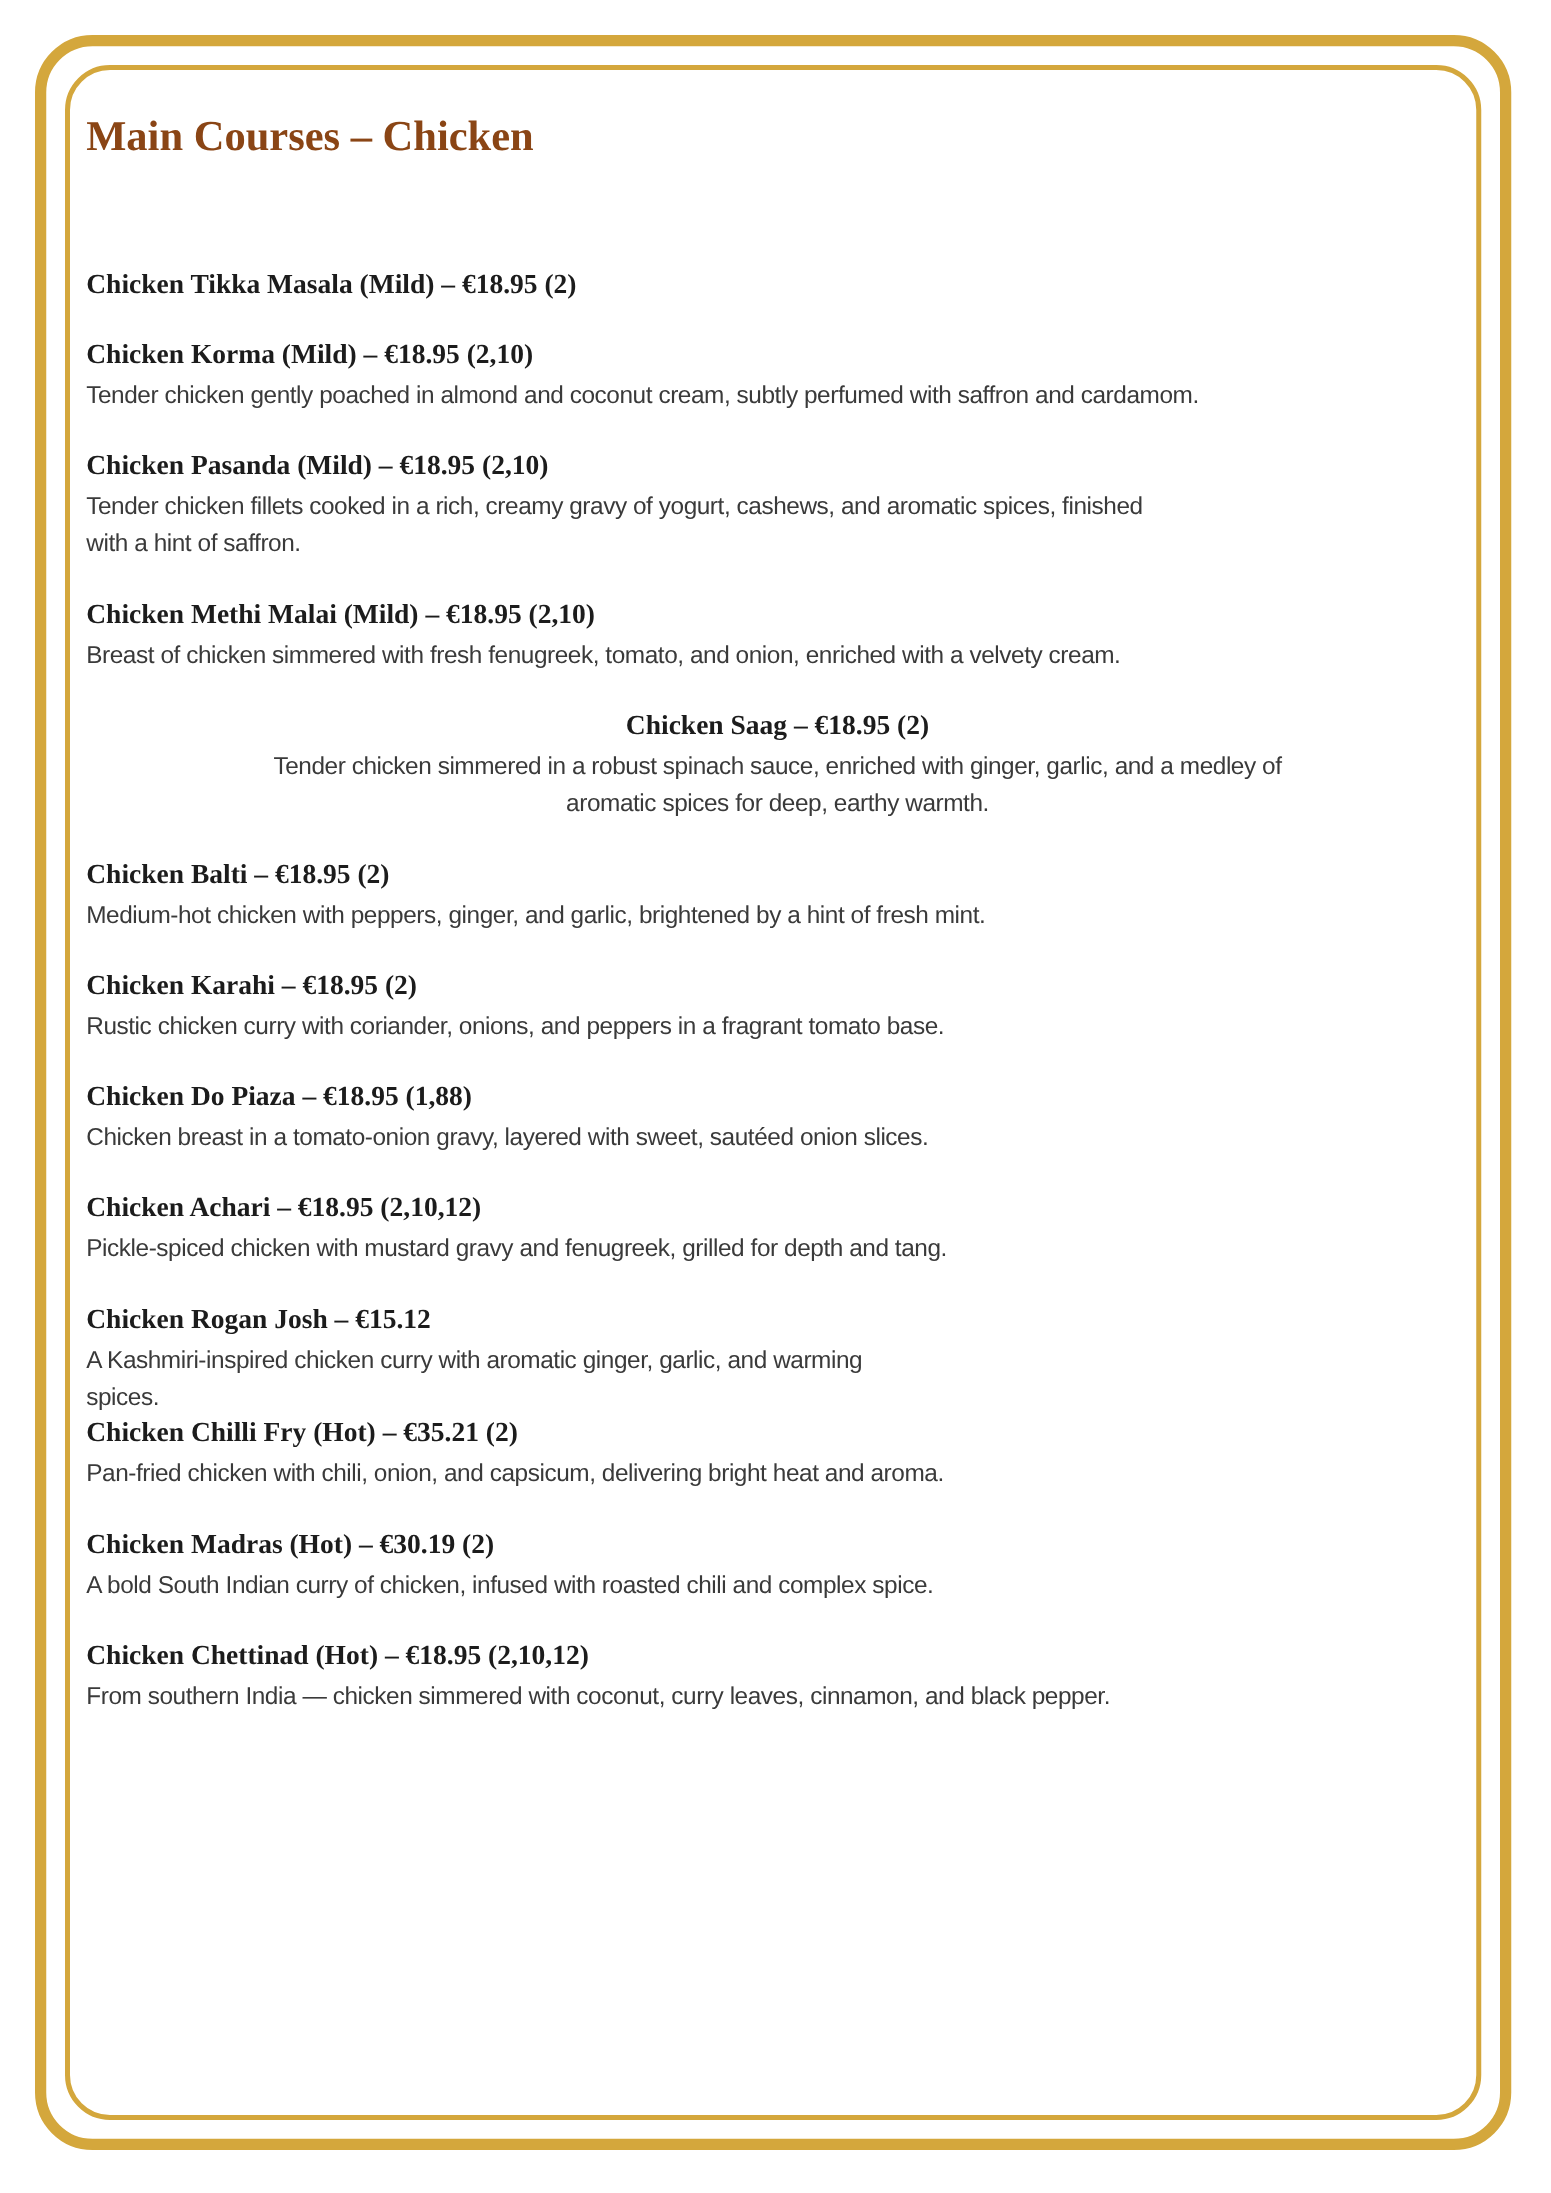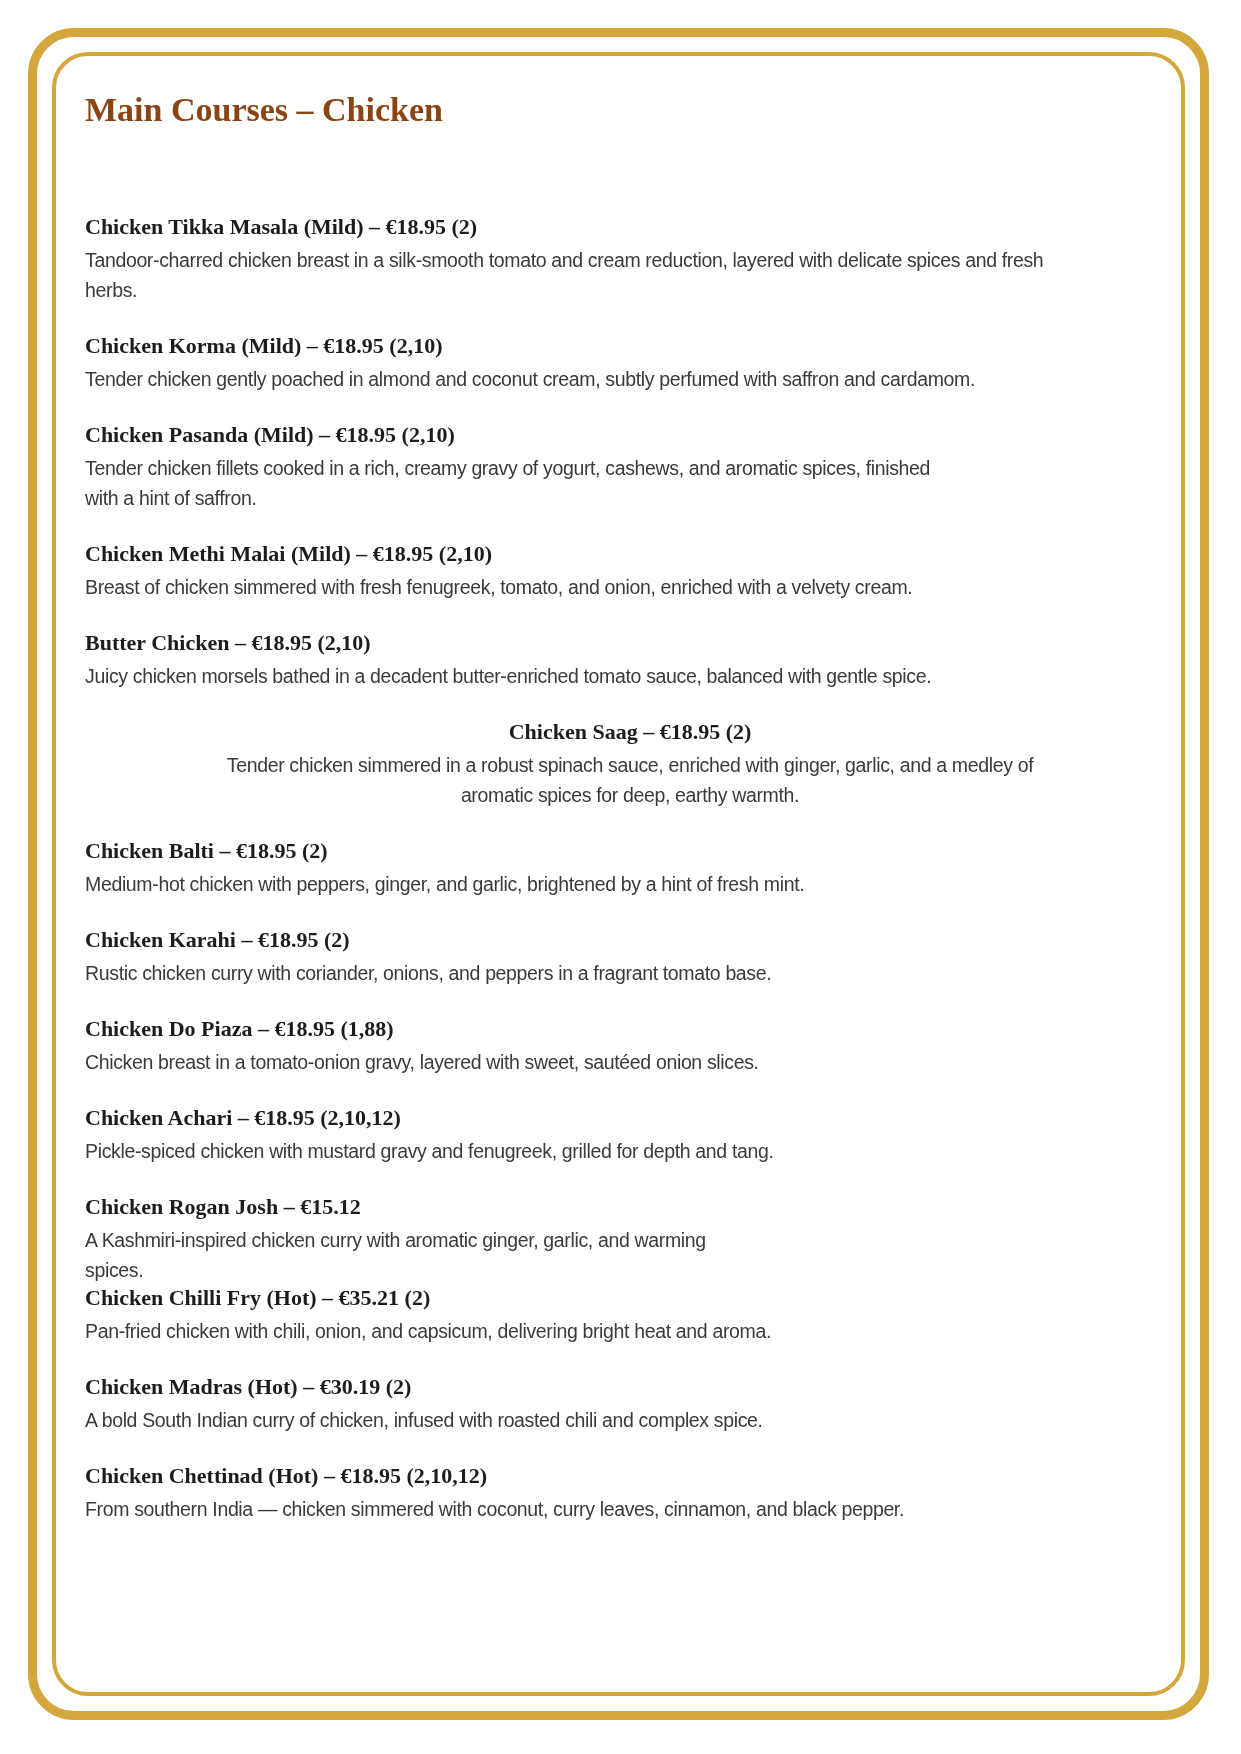--- a/index.html
+++ b/index.html
@@ -17,21 +17,21 @@
     border: 9px solid #D4A73C; border-radius: 46px;
     pointer-events: none;
   }
   .frame-inner {
     position: absolute; top: 52px; left: 52px; right: 56px; bottom: 58px;
     border: 4px solid #D4A73C; border-radius: 36px;
     pointer-events: none;
   }
 
   .content {
-    position: absolute; left: 85px; top: 88px; right: 66px;
+    position: absolute; left: 69px; top: 88px; right: 66px;
   }
 
   .page-title {
     font-family: "Liberation Serif", serif;
     font-weight: bold;
     font-size: 34px; line-height: 44px;
     color: #8A4515;
     margin: 0 0 80px 0;
     white-space: pre;
   }
@@ -61,44 +61,38 @@
 
 <div class="page">
   <div class="frame-outer"></div>
   <div class="frame-inner"></div>
 
   <div class="content">
     <h1 class="page-title">Main Courses – Chicken</h1>
 
     <div class="menu-item">
       <h3 class="dish-heading">Chicken Tikka Masala (Mild) – €18.95 (2)</h3>
-      <p class="dish-desc">Tandoor-charred chicken breast in a silk-smooth tomato and cream reduction, layered with delicate spices and fresh
-herbs.</p>
     </div>
 
     <div class="menu-item">
       <h3 class="dish-heading">Chicken Korma (Mild) – €18.95 (2,10)</h3>
       <p class="dish-desc">Tender chicken gently poached in almond and coconut cream, subtly perfumed with saffron and cardamom.</p>
     </div>
 
     <div class="menu-item">
       <h3 class="dish-heading">Chicken Pasanda (Mild) – €18.95 (2,10)</h3>
       <p class="dish-desc">Tender chicken fillets cooked in a rich, creamy gravy of yogurt, cashews, and aromatic spices, finished
 with a hint of saffron.</p>
     </div>
 
     <div class="menu-item">
       <h3 class="dish-heading">Chicken Methi Malai (Mild) – €18.95 (2,10)</h3>
       <p class="dish-desc">Breast of chicken simmered with fresh fenugreek, tomato, and onion, enriched with a velvety cream.</p>
     </div>
 
-    <div class="menu-item">
-      <h3 class="dish-heading">Butter Chicken – €18.95 (2,10)</h3>
-      <p class="dish-desc">Juicy chicken morsels bathed in a decadent butter-enriched tomato sauce, balanced with gentle spice.</p>
-    </div>
 
 
     <div class="menu-item gap-before">
       <h3 class="dish-heading">Chicken Saag – €18.95 (2)</h3>
       <p class="dish-desc">Tender chicken simmered in a robust spinach sauce, enriched with ginger, garlic, and a medley of
 aromatic spices for deep, earthy warmth.</p>
     </div>
 
     <div class="menu-item">
       <h3 class="dish-heading">Chicken Balti – €18.95 (2)</h3>

